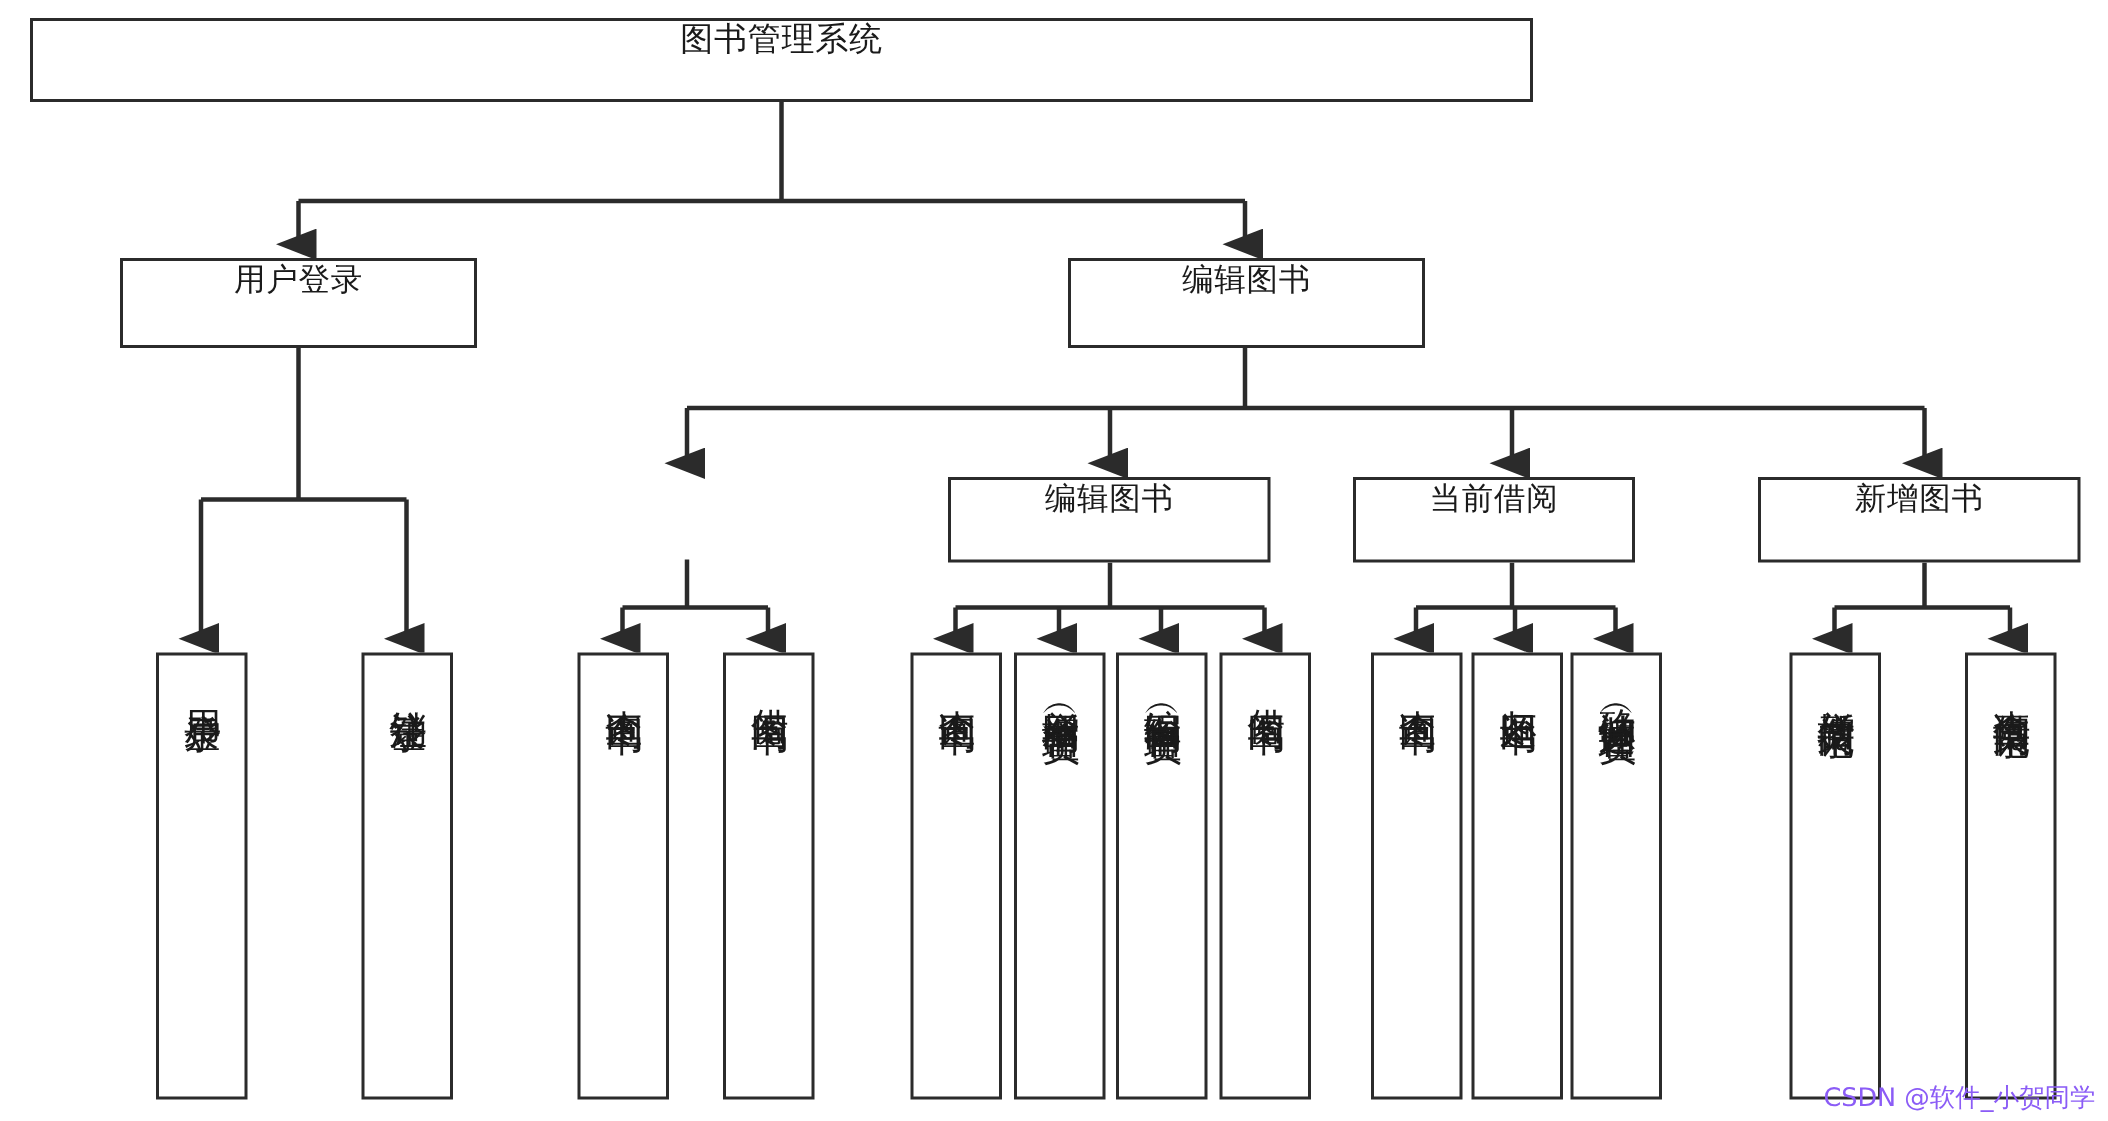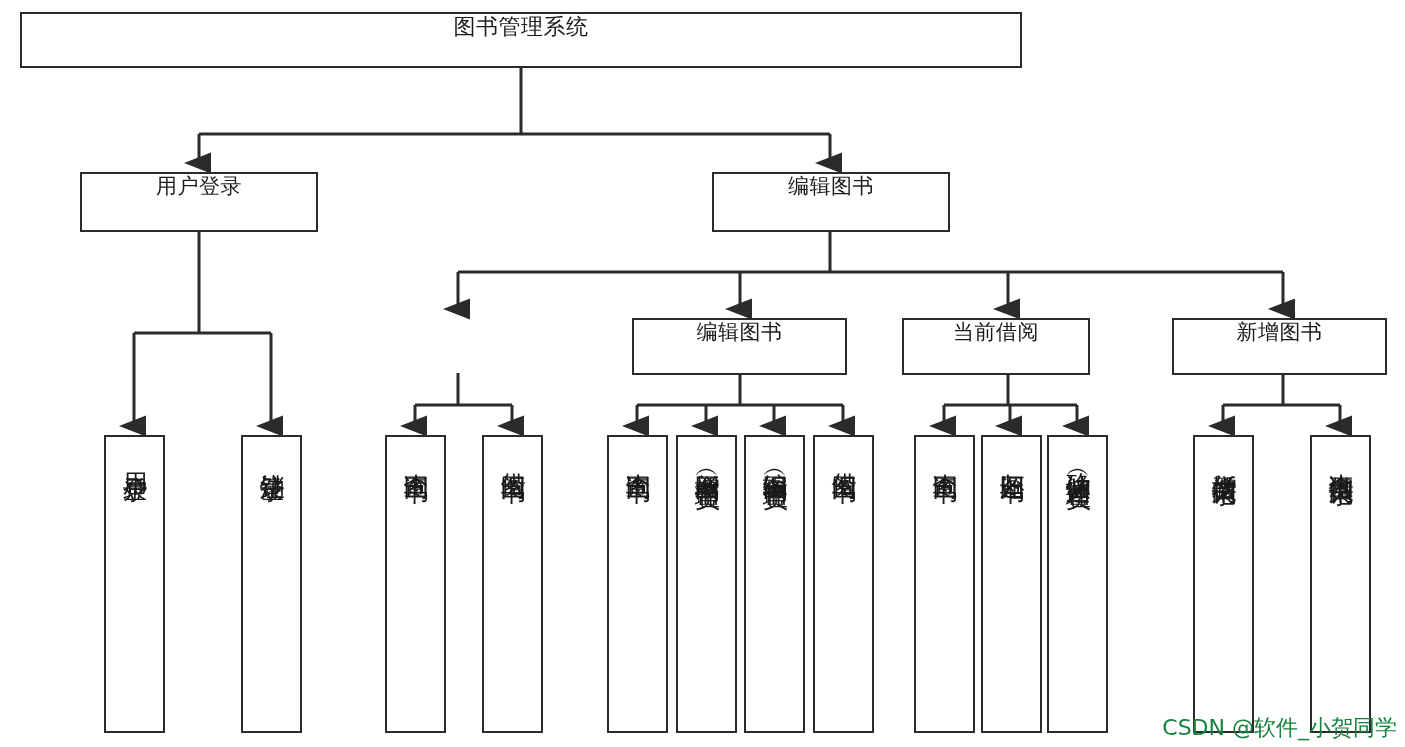--- a/index.html
+++ b/index.html
@@ -55,22 +55,22 @@
     font-size: 25px;
     line-height: 1.05;
     letter-spacing: 2px;
     white-space: pre;
   }
   #root-node .lbl { font-size: 22px; }
   #watermark {
     position: absolute;
     right: 8px;
     bottom: 4px;
-    font-size: 22px;
-    color: #15803d;
+    font-size: 17px;
+    color: #8b5cf6;
     z-index: 3;
     white-space: nowrap;
     font-family: "DejaVu Sans", "Liberation Sans", sans-serif;
     margin-top: 45px;
   }
 </style>
 </head>
 <body>
 
 <div id="canvas">

